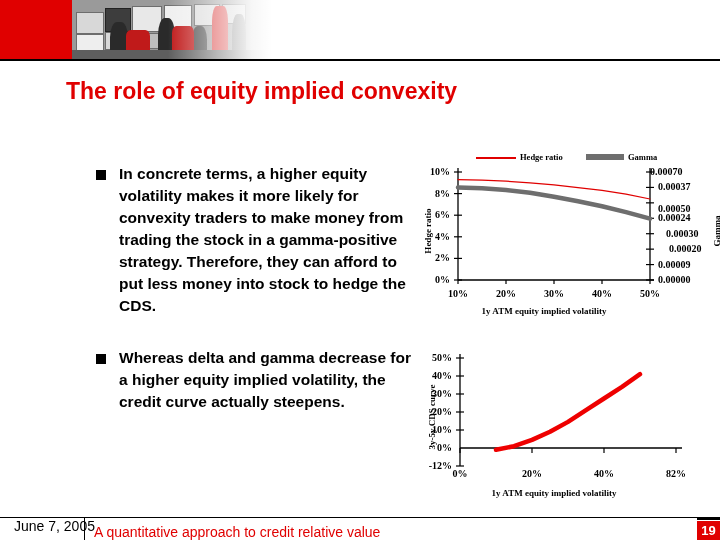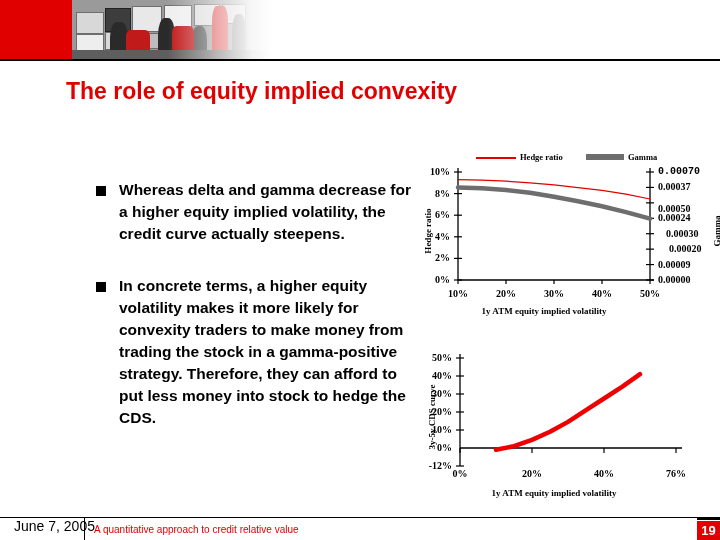--- a/index.html
+++ b/index.html
@@ -166,21 +166,21 @@
   }
   #footer-divider {
     position: absolute;
     left: 84px; top: 518px;
     width: 1px; height: 22px;
     background: #000000;
   }
   #footer-subtitle {
     position: absolute;
     left: 94px; top: 524px;
-    font-size: 10px;
+    font-size: 14px;
     font-family: "Liberation Sans", sans-serif;
     color: #e00000;
     white-space: nowrap;
   }
   #page-number-badge {
     position: absolute;
     left: 697px; top: 521px;
     width: 23px; height: 19px;
     background: #e00000;
     color: #ffffff;
@@ -223,27 +223,27 @@
     <div class="ph-dark" style="left:160px;top:14px; width:14px; height:46px; background:#6f6f6f;"></div>
     <div style="position:absolute;left:0;top:50px;width:200px;height:10px;background:#5e5e5e;"></div>
   </div>
   <div id="header-photo-fade"></div>
 </div>
 <div id="header-rule"></div>
 
 <div id="page-title">The role of equity implied convexity</div>
 
 <div id="bullet-list">
+  <div class="bullet-item">
+    <div class="bullet-marker"></div>
+    <div class="bullet-text">In concrete terms, a higher equity volatility makes it more likely for convexity traders to make money from trading the stock in a gamma-positive strategy. Therefore, they can afford to put less money into stock to hedge the CDS.</div>
+  </div>
   <div class="bullet-item" style="margin-top:16px;">
     <div class="bullet-marker"></div>
     <div class="bullet-text">Whereas delta and gamma decrease for a higher equity implied volatility, the credit curve actually steepens.</div>
-  </div>
-  <div class="bullet-item">
-    <div class="bullet-marker"></div>
-    <div class="bullet-text">In concrete terms, a higher equity volatility makes it more likely for convexity traders to make money from trading the stock in a gamma-positive strategy. Therefore, they can afford to put less money into stock to hedge the CDS.</div>
   </div>
 </div>
 
 <div id="chart-top" class="chart-block">
 
   <div class="legend-swatch" style="left:62px; top:11px; width:40px; height:2px; background:#e00000;"></div>
   <div class="legend-label" style="left:106px; top:6px;">Hedge ratio</div>
   <div class="legend-swatch" style="left:172px; top:8px; width:38px; height:6px; background:#6e6e6e;"></div>
   <div class="legend-label" style="left:214px; top:6px;">Gamma</div>
 
@@ -285,21 +285,21 @@
     <div class="axis-tick-label" style="left: 36px; top: 63.2px; transform: translateX(-100%);">6%</div>
     <div class="axis-tick-label" style="left: 36px; top: 41.6px; transform: translateX(-100%);">8%</div>
     <div class="axis-tick-label" style="left: 36px; top: 20px; transform: translateX(-100%);">10%</div>
     <div class="axis-tick-label" style="left: 244px; top: 128px;">0.00000</div>
     <div class="axis-tick-label" style="left: 244px; top: 112.571px;">0.00009</div>
     <div class="axis-tick-label" style="left: 244px; top: 97.1429px; margin-left: 11px;">0.00020</div>
     <div class="axis-tick-label" style="left: 252px; top: 81.7143px;">0.00030</div>
     <div class="axis-tick-label" style="left: 244px; top: 66.2857px;">0.00024</div>
     <div class="axis-tick-label" style="left: 244px; top: 57px;">0.00050</div>
     <div class="axis-tick-label" style="left: 244px; top: 35.4286px;">0.00037</div>
-    <div class="axis-tick-label" style="left: 244px; top: 20px; font-family: Liberation Mono, monospace;">0.00070</div>
+    <div class="axis-tick-label" style="left: 236px; top: 20px;">0.00070</div>
     <div class="axis-tick-label" style="left: 44px; top: 142px; transform: translateX(-50%);">10%</div>
     <div class="axis-tick-label" style="left: 92px; top: 142px; transform: translateX(-50%);">20%</div>
     <div class="axis-tick-label" style="left: 140px; top: 142px; transform: translateX(-50%);">30%</div>
     <div class="axis-tick-label" style="left: 188px; top: 142px; transform: translateX(-50%);">40%</div>
     <div class="axis-tick-label" style="left: 236px; top: 142px; transform: translateX(-50%);">50%</div>
   </div>
 
 <div id="chart-bottom" class="chart-block">
   <svg id="svg-bottom" width="306" height="168" style="position:absolute;left:0;top:0;">
       <line x1="46" y1="14" x2="46" y2="126" stroke="#000" stroke-width="1.3"></line>
@@ -322,21 +322,21 @@
 <div class="axis-tick-label" style="left: 38px; top: 120px; transform: translateX(-100%);">-12%</div>
     <div class="axis-tick-label" style="left: 38px; top: 102px; transform: translateX(-100%);">0%</div>
     <div class="axis-tick-label" style="left: 38px; top: 84px; transform: translateX(-100%);">10%</div>
     <div class="axis-tick-label" style="left: 38px; top: 66px; transform: translateX(-100%);">20%</div>
     <div class="axis-tick-label" style="left: 38px; top: 48px; transform: translateX(-100%);">30%</div>
     <div class="axis-tick-label" style="left: 38px; top: 30px; transform: translateX(-100%);">40%</div>
     <div class="axis-tick-label" style="left: 38px; top: 12px; transform: translateX(-100%);">50%</div>
     <div class="axis-tick-label" style="left: 46px; top: 128px; transform: translateX(-50%);">0%</div>
     <div class="axis-tick-label" style="left: 118px; top: 128px; transform: translateX(-50%);">20%</div>
     <div class="axis-tick-label" style="left: 190px; top: 128px; transform: translateX(-50%);">40%</div>
-    <div class="axis-tick-label" style="left: 262px; top: 128px; transform: translateX(-50%);">76%</div>
+    <div class="axis-tick-label" style="left: 262px; top: 128px; transform: translateX(-50%);">82%</div>
   </div>
 
 <div id="footer-rule"></div>
 <div id="footer-date">June 7, 2005</div>
 <div id="footer-divider"></div>
 <div id="footer-subtitle">A quantitative approach to credit relative value</div>
 <div id="page-number-cap"></div>
 <div id="page-number-badge">19</div>
 
 </body></html>

